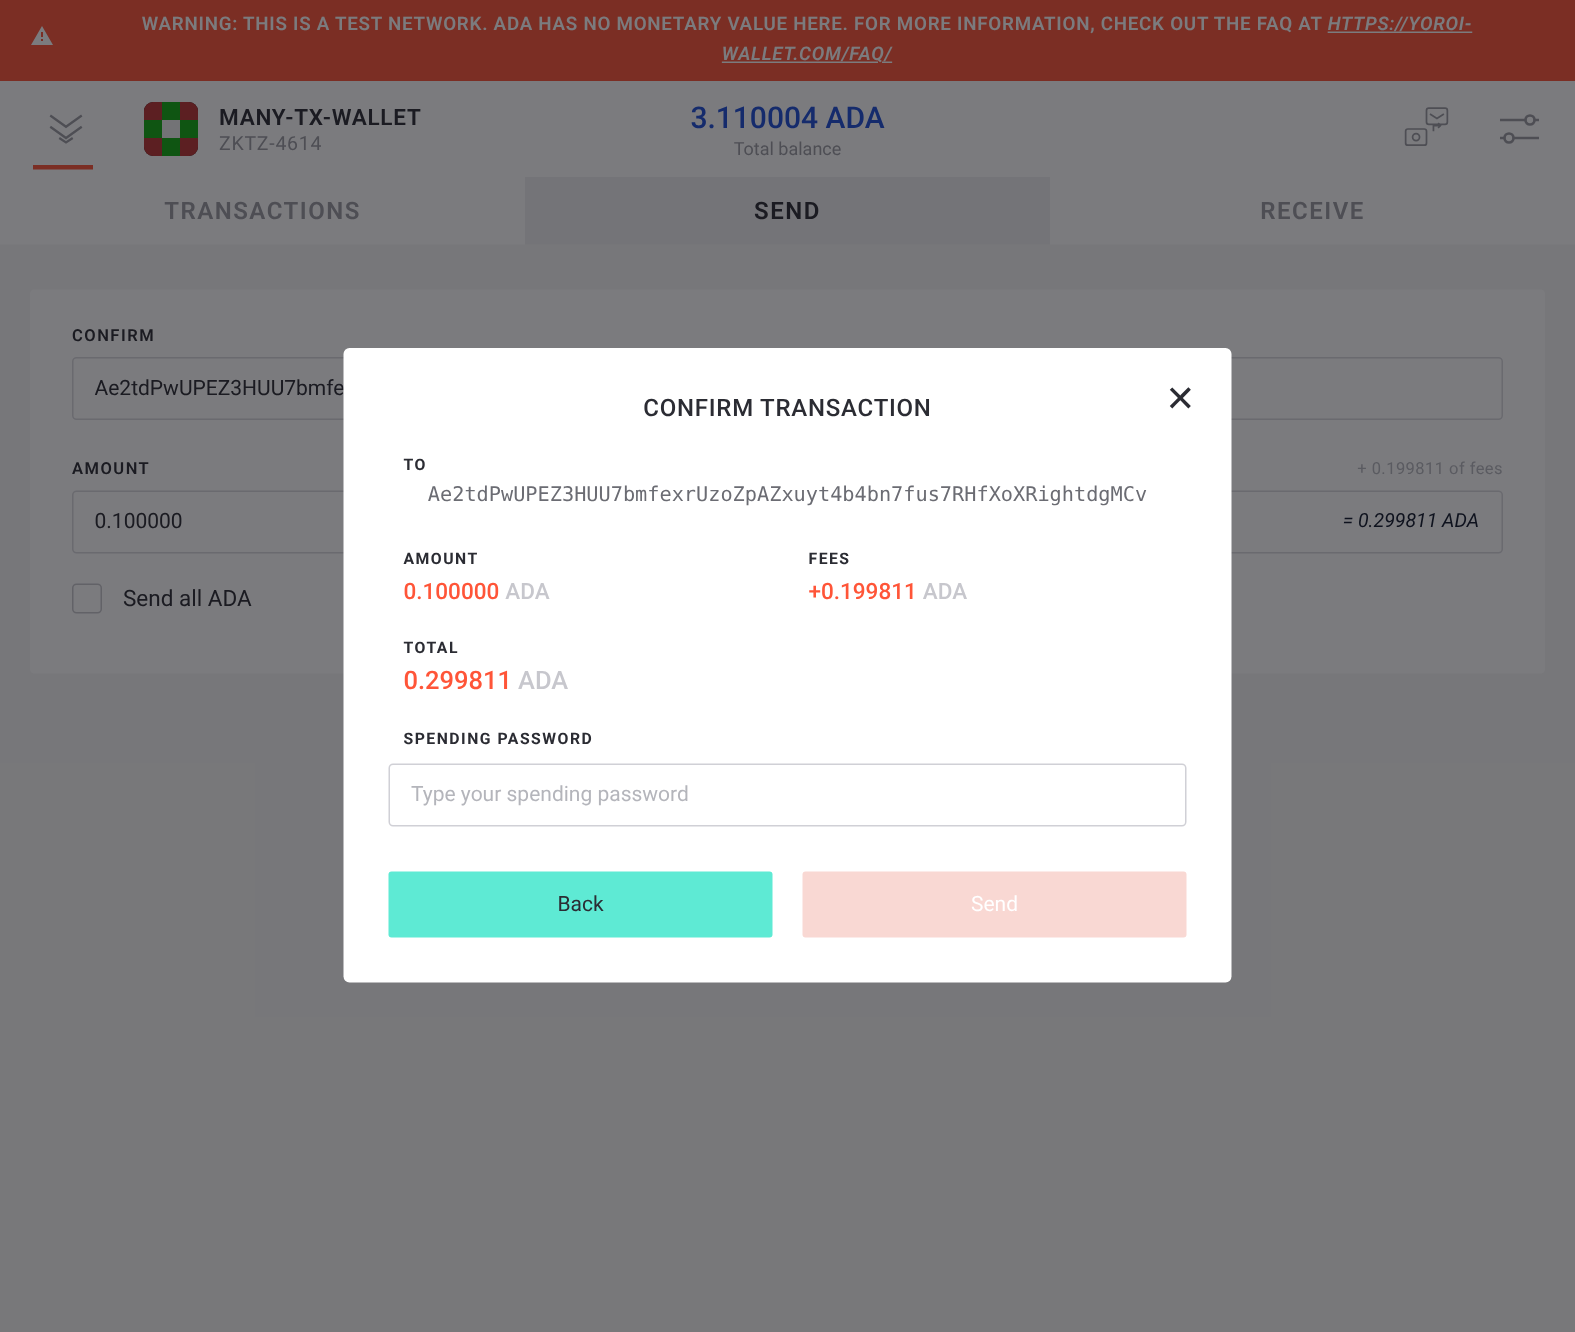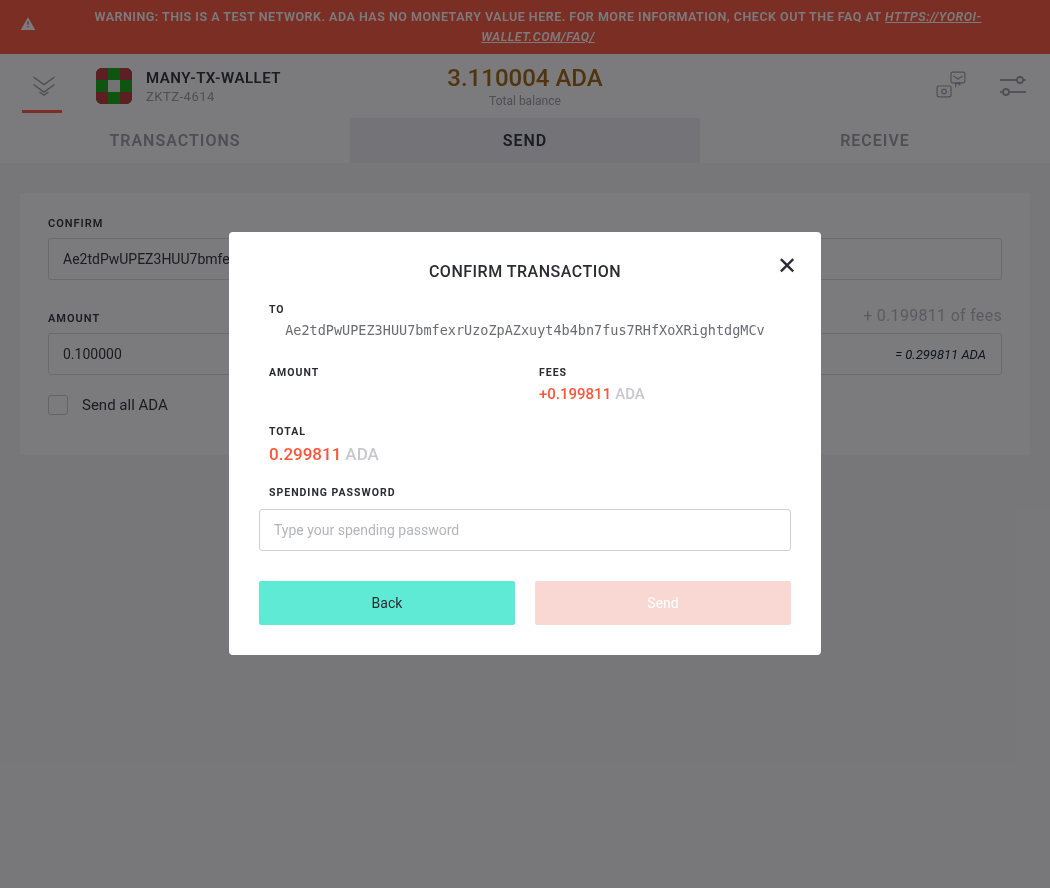--- a/index.html
+++ b/index.html
@@ -14,36 +14,36 @@
     
     .header { background: #ffffff; display: flex; align-items: center; padding: 0 20px; height: 64px; border-bottom-left-radius: 0; }
     .logo-slot { width: 48px; display:flex; align-items:center; justify-content:center; }
     .wallet-info { display: flex; align-items: center; margin-left: 28px; }
     .wallet-icon { width: 36px; height: 36px; border-radius: 6px; background: #111; position: relative; overflow: hidden; flex-shrink:0; }
     .wallet-icon .px { position:absolute; width:12px; height:12px; }
     .wallet-text { margin-left: 14px; }
     .wallet-name { font-size: 15px; font-weight: 600; letter-spacing: 0.5px; color: #2b2c33; }
     .wallet-plate { font-size: 13px; color: #9b9ca3; letter-spacing: 0.5px; margin-top:2px; }
     .balance-block { position:absolute; left:50%; transform:translateX(-50%); text-align:center; }
-    .balance-value { font-size: 24px; color: #a16207; font-weight: 500; }
+    .balance-value { font-size: 20px; color: #1d4ed8; font-weight: 500; }
     .balance-label { font-size: 12px; color: #9b9ca3; margin-top: 2px; }
     .header-actions { margin-left: auto; display:flex; align-items:center; gap: 28px; }
     .header-actions .action-icon { width: 34px; height: 34px; display:flex; align-items:center; justify-content:center; color:#9b9ca3; }
     .logo-underline { position:absolute; left:22px; top:110px; width:40px; height:3px; background:#ff5538; }
 
     
     .tabs { display:flex; background:#f7f7f7; }
     .tab { flex:1; text-align:center; font-size:16px; font-weight:600; letter-spacing:1px; color:#9b9ca3; padding: 13px 0; background:#ffffff; }
     .tab.active { background:#f0f0f2; color:#2b2c33; }
 
     
     .send-card { margin:30px 20px; background:#ffffff; border-radius:3px; padding: 24px 28px 40px; }
     .field-label { font-size:11px; font-weight:600; letter-spacing:1px; color:#2b2c33; margin-bottom:8px; }
     .field-row { display:flex; justify-content:space-between; align-items:flex-end; }
-    .field-hint { font-size:16px; color:#b7b8be; letter-spacing:0.3px; }
+    .field-hint { font-size:11px; color:#b7b8be; letter-spacing:0.3px; }
     .input-box { width:100%; border:1px solid #d9d9de; border-radius:3px; padding: 12px 14px; font-size:14px; color:#2b2c33; background:#fff; }
     .input-box.amount { color:#2b2c33; }
     .amount-wrapper { position:relative; }
     .amount-equals { position:absolute; right:16px; top:50%; transform:translateY(-50%); color:#0f172a; font-size:13px;font-style:italic; }
     .checkbox-row { display:flex; align-items:center; margin-top:20px; gap:14px; }
     .checkbox { width:20px; height:20px; border:1px solid #c7c7cd; border-radius:3px; background:#fff; }
     .checkbox-label { font-size:15px; color:#2b2c33; }
     .spacer-top { height: 26px; }
 
     
@@ -166,20 +166,23 @@
   <div class="modal">
     <div class="modal-title">CONFIRM TRANSACTION</div>
     <div class="modal-close">✕</div>
 
     <div class="modal-section-label to-label">TO</div>
     <div class="modal-address">Ae2tdPwUPEZ3HUU7bmfexrUzoZpAZxuyt4b4bn7fus7RHfXoXRightdgMCv</div>
 
     <div class="modal-columns">
       <div class="modal-col">
         <div class="modal-section-label">AMOUNT</div>
+        <div class="value-line">
+          <span class="value-num">0.100000</span><span class="value-unit">ADA</span>
+        </div>
       </div>
       <div class="modal-col">
         <div class="modal-section-label">FEES</div>
         <div class="value-line">
           <span class="value-num">+0.199811</span><span class="value-unit">ADA</span>
         </div>
       </div>
     </div>
 
     <div class="modal-total-row">

